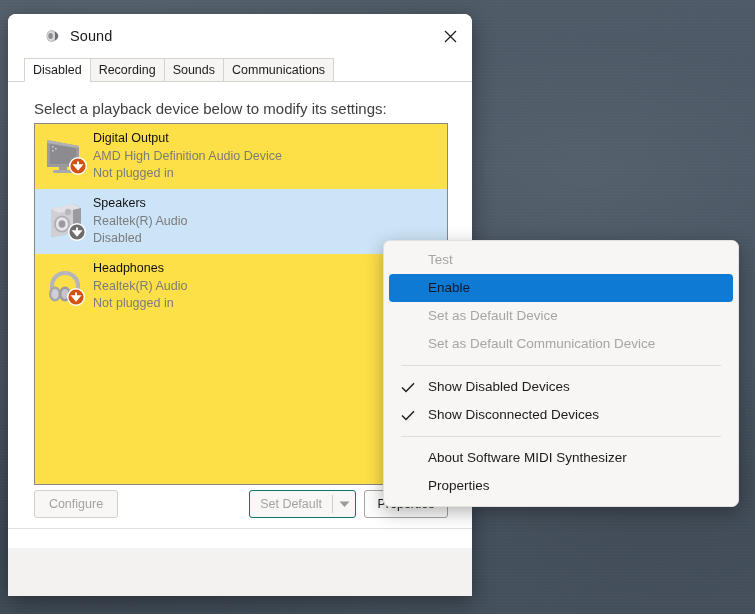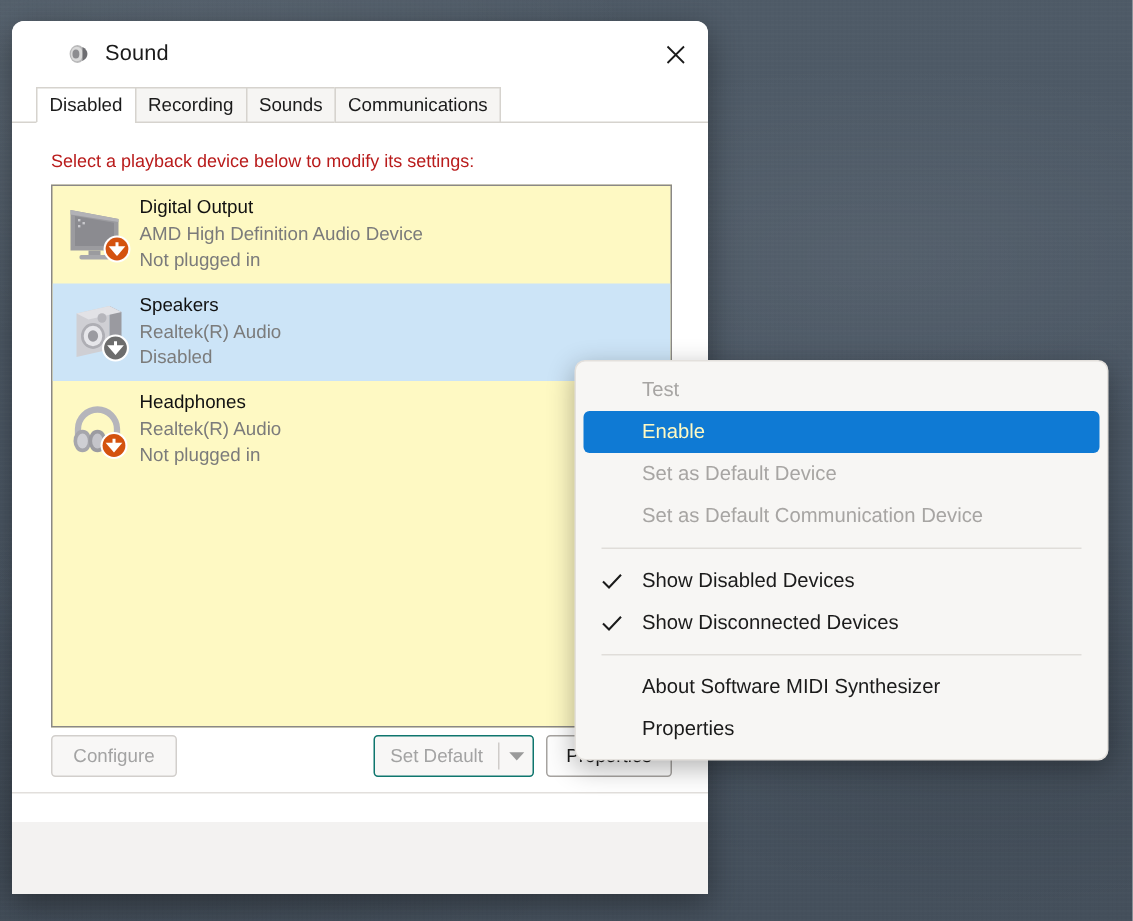--- a/index.html
+++ b/index.html
@@ -128,33 +128,33 @@
     position: relative;
     height: 466px;
     background: #ffffff;
     box-sizing: border-box;
     padding: 0;
   }
   .hint {
     position: absolute;
     left: 26px;
     top: 18px;
-    font-size: 12px;
-    color: #b91c1c;
+    font-size: 15px;
+    color: #404040;
   }
 
   
   .devicelist {
     position: absolute;
     left: 26px;
     top: 41px;
     width: 414px;
     height: 362px;
     border: 1px solid #8a8886;
-    background: #fef9c3;
+    background: #fde047;
     box-sizing: border-box;
     overflow: hidden;
   }
   .device-row {
     display: flex;
     align-items: center;
     height: 65px;
     padding-left: 4px;
     box-sizing: border-box;
     cursor: default;
@@ -297,21 +297,21 @@
     line-height: 28px;
     padding-left: 44px;
     font-size: 13.5px;
     color: #1b1b1b;
     cursor: default;
     white-space: nowrap;
   }
   .menu-item.disabled { color: #a7a5a3; }
   .menu-item.highlight {
     background: #0f7ad4;
-    color: #fef9c3;
+    color: #0f172a;
     margin: 0 5px;
     border-radius: 4px;
     padding-left: 39px;
   }
   .menu-check {
     position: absolute;
     left: 17px;
     top: 0;
     width: 14px;
     height: 28px;

